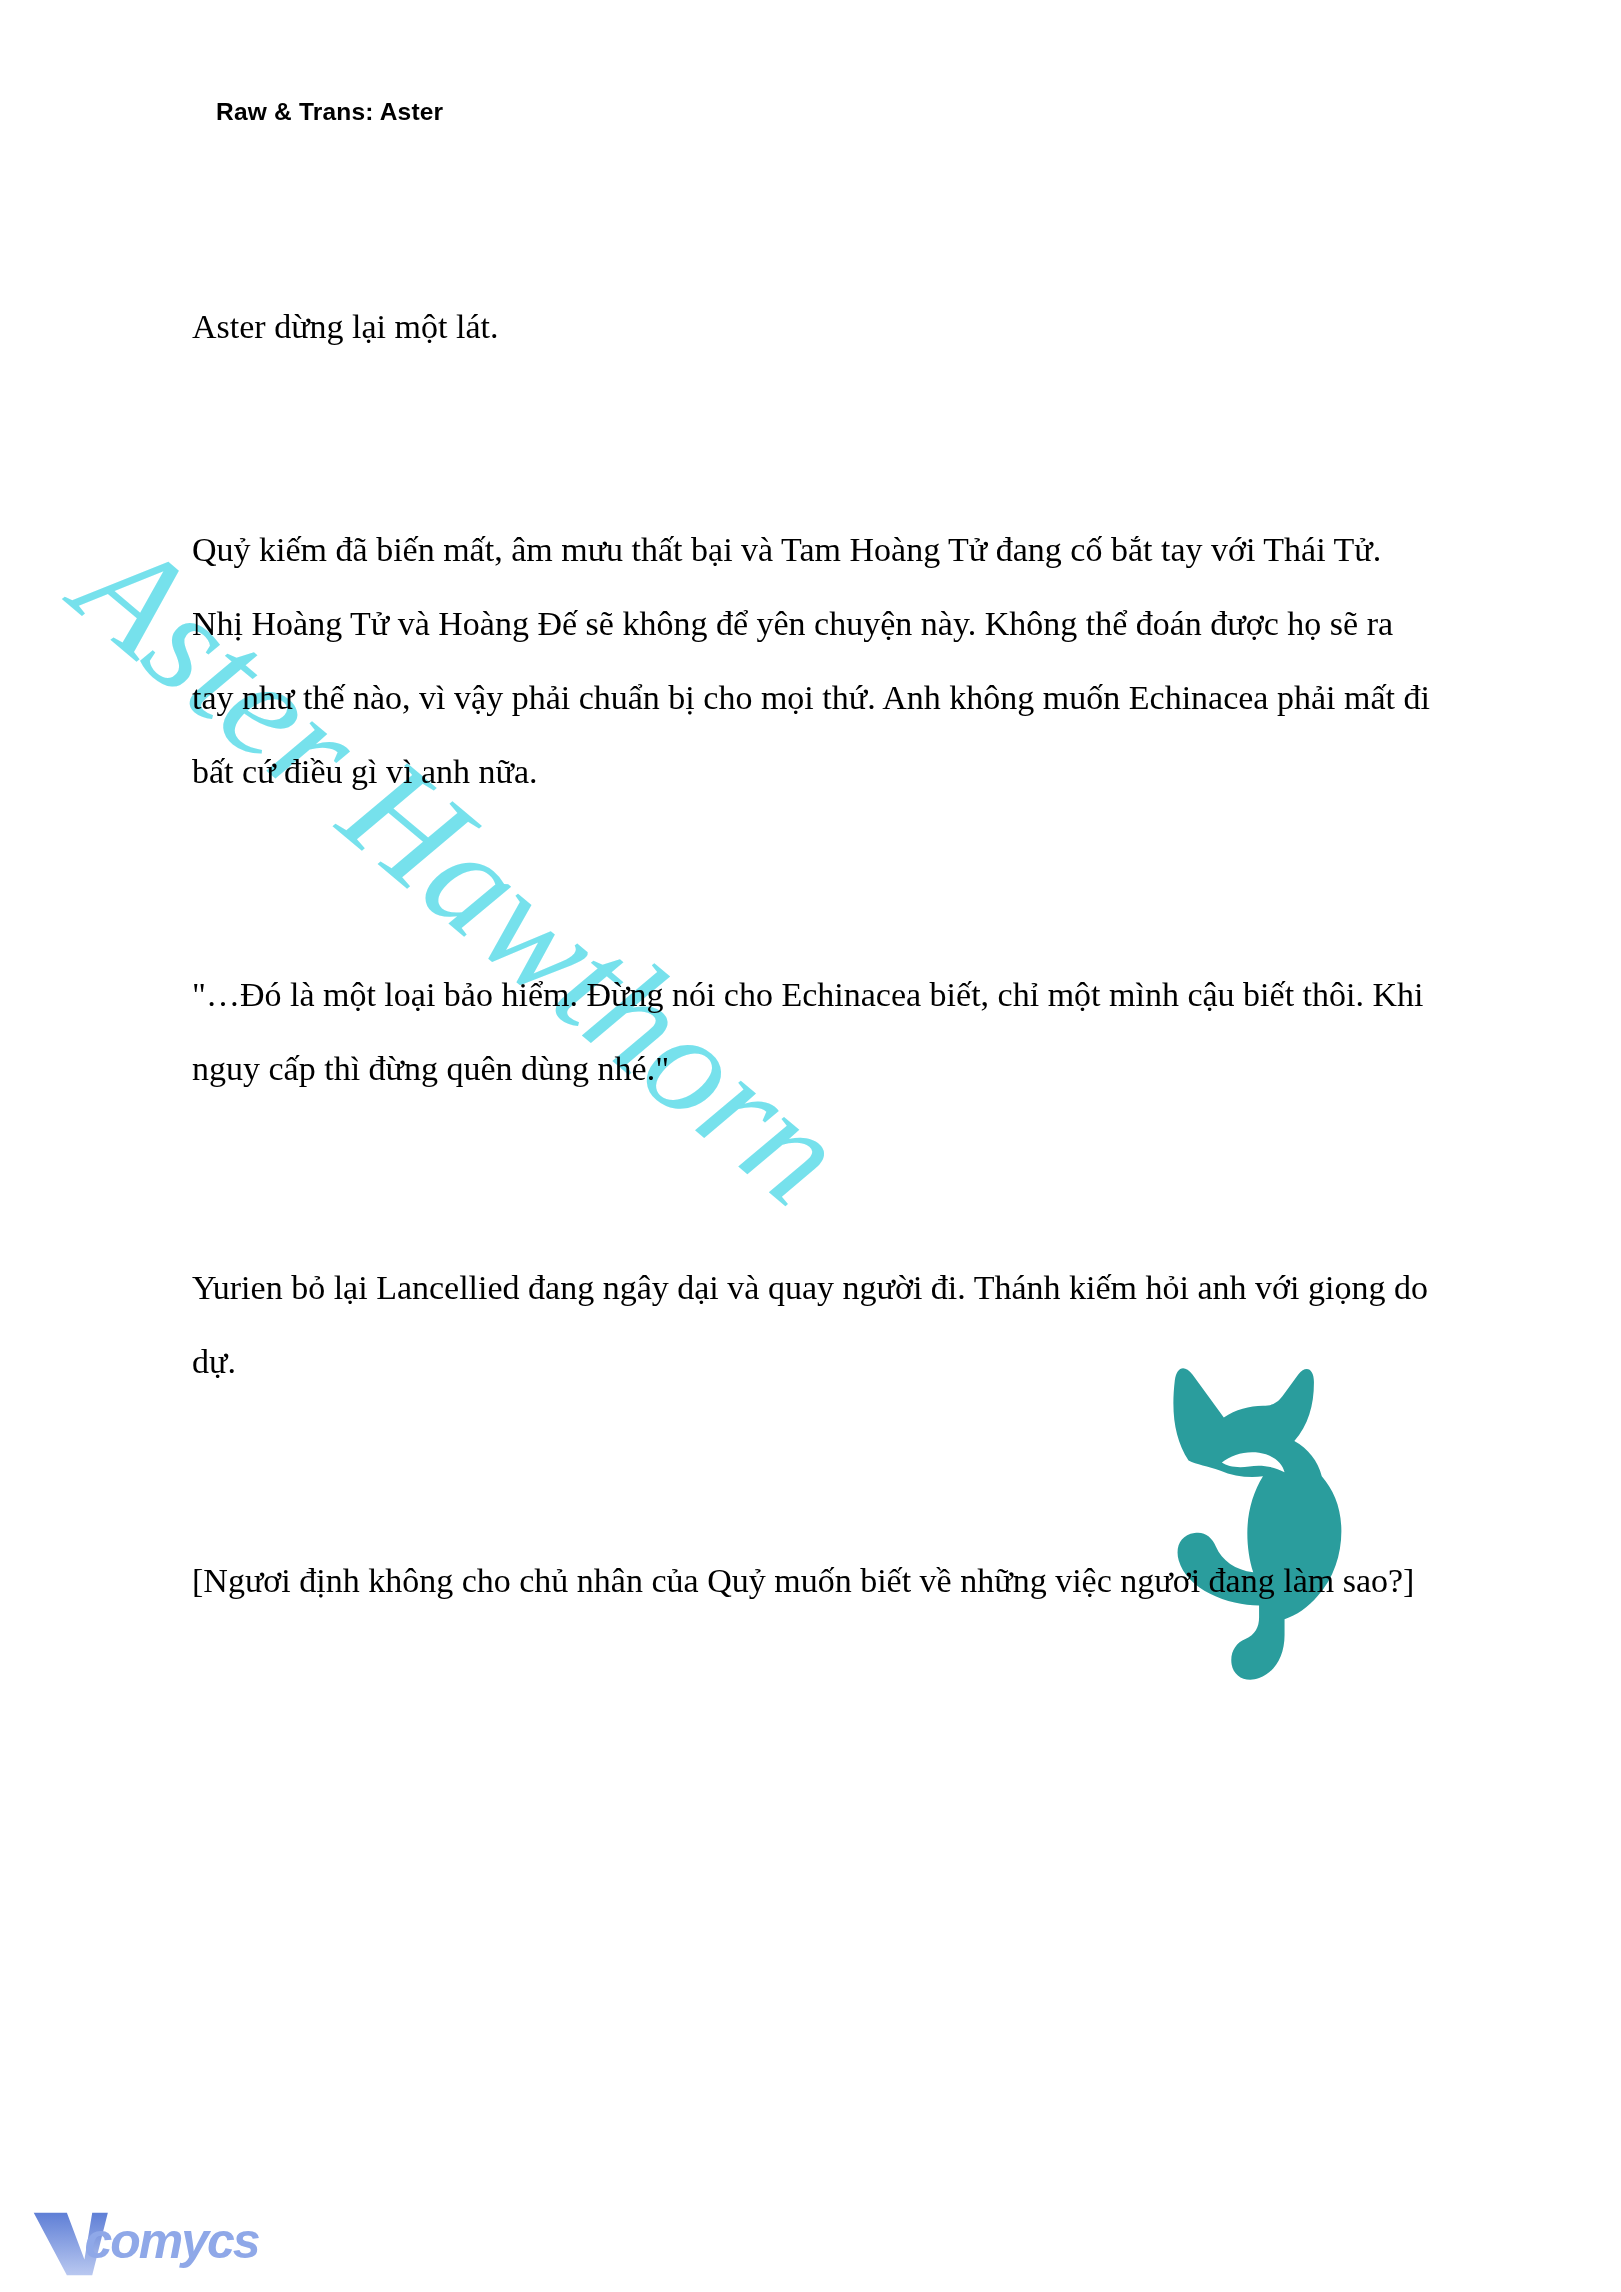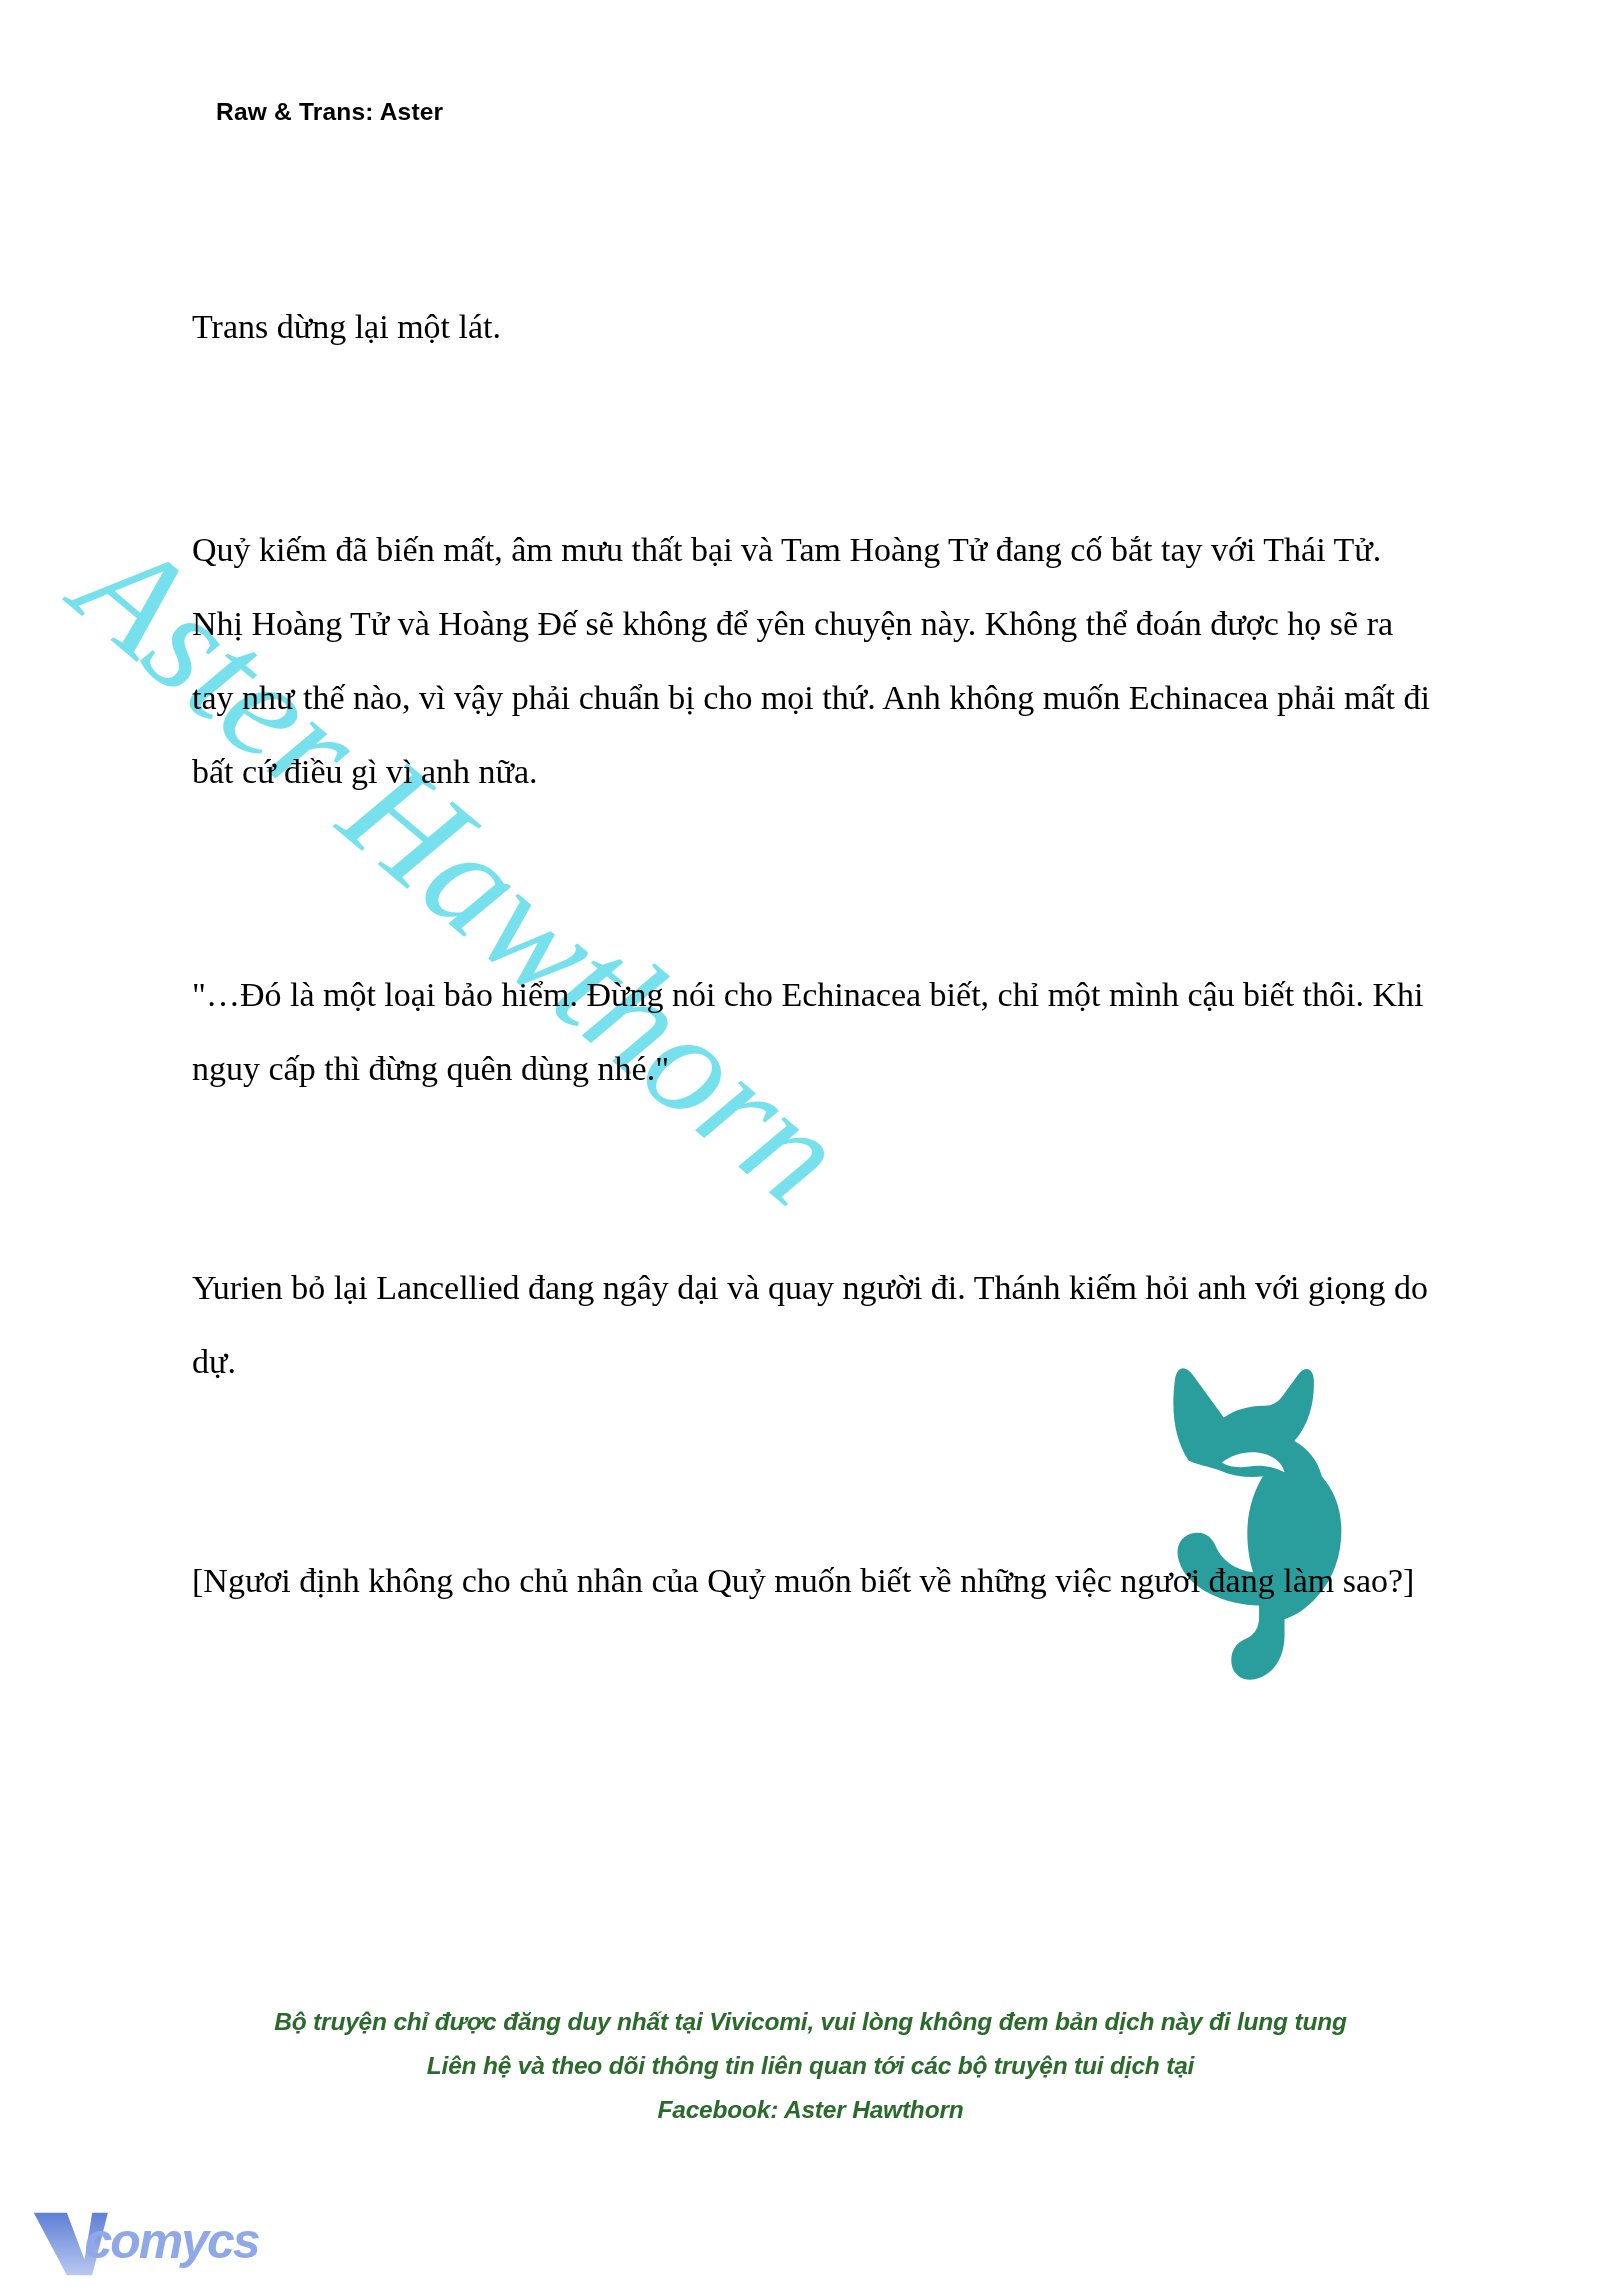--- a/index.html
+++ b/index.html
@@ -175,36 +175,31 @@
         M 118 120
         C 128 112, 142 108, 156 110
         C 170 112, 180 120, 182 130
         C 172 124, 158 122, 146 124
         C 134 126, 124 124, 118 120
         Z"></path>
     </svg>
   </div>
 
   <div class="body-block">
-    <p class="para">Trans dừng lại một lát.</p>
+    <p class="para">Aster dừng lại một lát.</p>
     <div class="gap-1"></div>
     <p class="para">Quỷ kiếm đã biến mất, âm mưu thất bại và Tam Hoàng Tử đang cố bắt tay với Thái Tử. Nhị Hoàng Tử và Hoàng Đế sẽ không để yên chuyện này. Không thể đoán được họ sẽ ra tay như thế nào, vì vậy phải chuẩn bị cho mọi thứ. Anh không muốn Echinacea phải mất đi bất cứ điều gì vì anh nữa.</p>
     <div class="gap-2"></div>
     <p class="para">"…Đó là một loại bảo hiểm. Đừng nói cho Echinacea biết, chỉ một mình cậu biết thôi. Khi nguy cấp thì đừng quên dùng nhé."</p>
     <div class="gap-3"></div>
     <p class="para">Yurien bỏ lại Lancellied đang ngây dại và quay người đi. Thánh kiếm hỏi anh với giọng do dự.</p>
     <div class="gap-4"></div>
     <p class="para">[Ngươi định không cho chủ nhân của Quỷ muốn biết về những việc ngươi đang làm sao?]</p>
   </div>
 
-  <div class="doc-footer">
-    <div class="footer-line">Bộ truyện chỉ được đăng duy nhất tại Vivicomi, vui lòng không đem bản dịch này đi lung tung</div>
-    <div class="footer-line">Liên hệ và theo dõi thông tin liên quan tới các bộ truyện tui dịch tại</div>
-    <div class="footer-line">Facebook: Aster Hawthorn</div>
-  </div>
 
   <div class="brand-logo">
     <svg viewBox="0 0 270 80" width="265" height="78" xmlns="http://www.w3.org/2000/svg">
       <defs>
         <linearGradient id="vgrad" x1="0" y1="0" x2="0" y2="1">
           <stop offset="0%" stop-color="#5f7fd6"></stop>
           <stop offset="100%" stop-color="#b9c8f0"></stop>
         </linearGradient>
       </defs>
       <path fill="url(#vgrad)" d="M 6 10 L 40 10 L 58 58 L 66 10 L 82 10 L 66 74 L 40 74 Z"></path>

